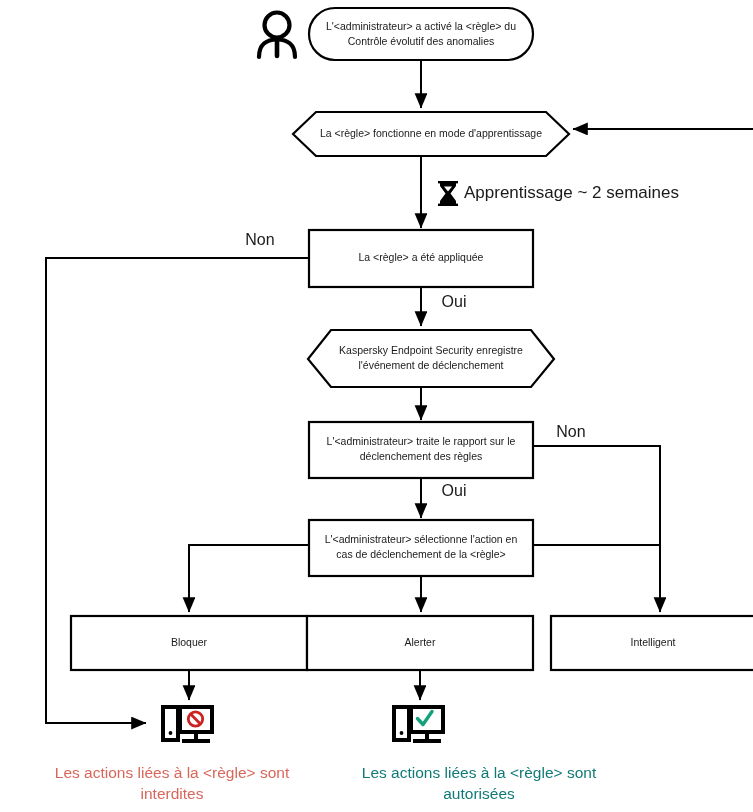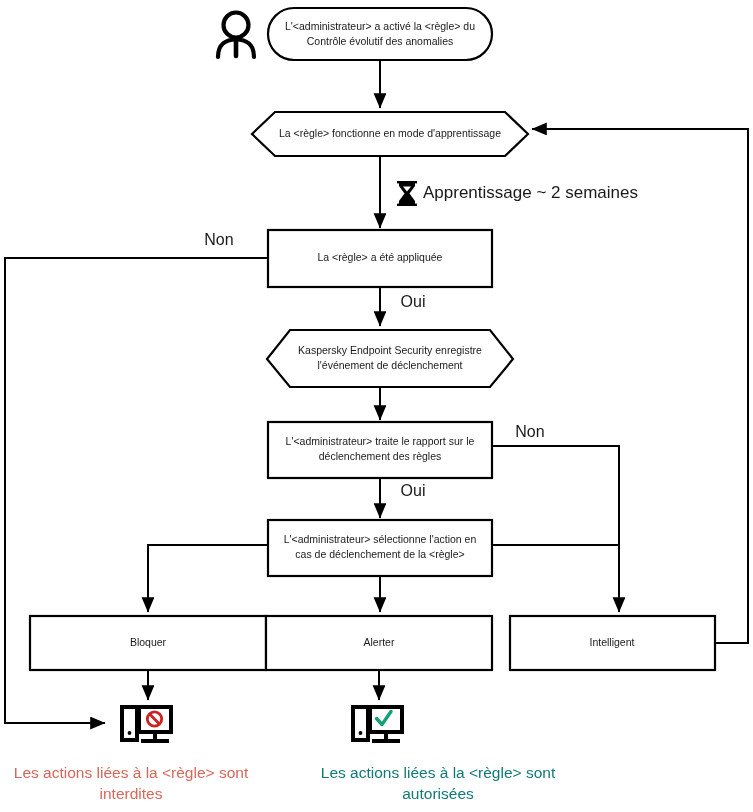--- a/index.html
+++ b/index.html
@@ -10,20 +10,21 @@
   body {
     width: 753px;
     height: 812px;
     font-family: "Liberation Sans", sans-serif;
     overflow: hidden;
   }
   #flowchart-root {
     position: relative;
     width: 599px;
     height: 812px;
+    margin-left: 41px;
   }
   svg.chart {
     display: block;
     width: 753px;
     height: 812px;
   }
   .node-shape {
     fill: #ffffff;
     stroke: #000000;
     stroke-width: 2.2;

